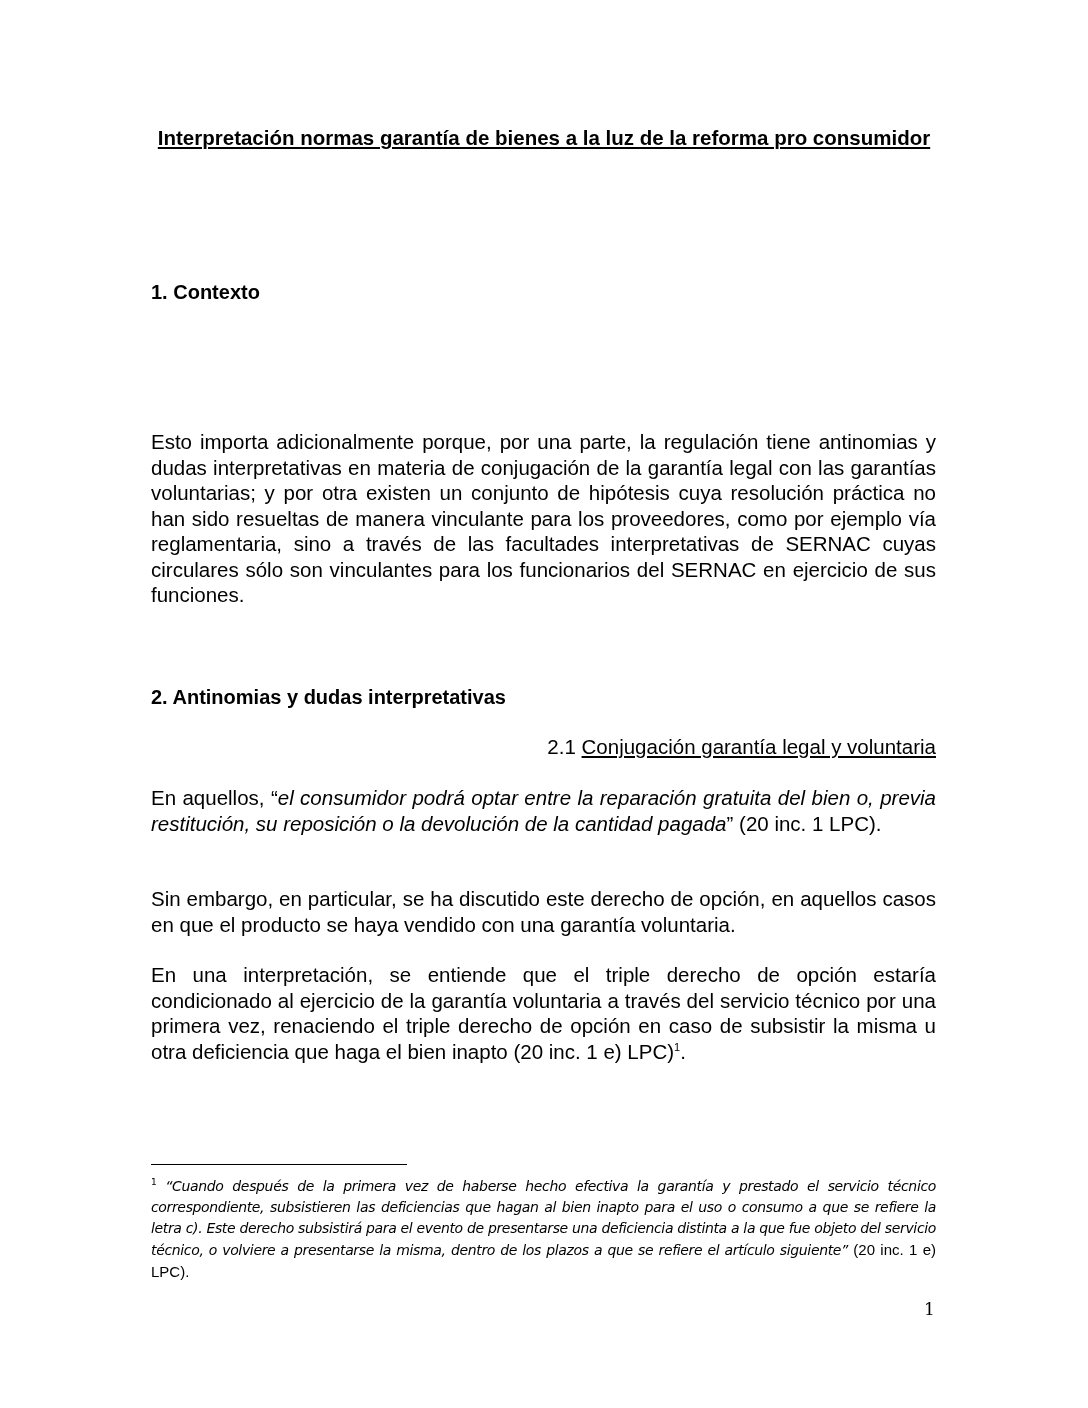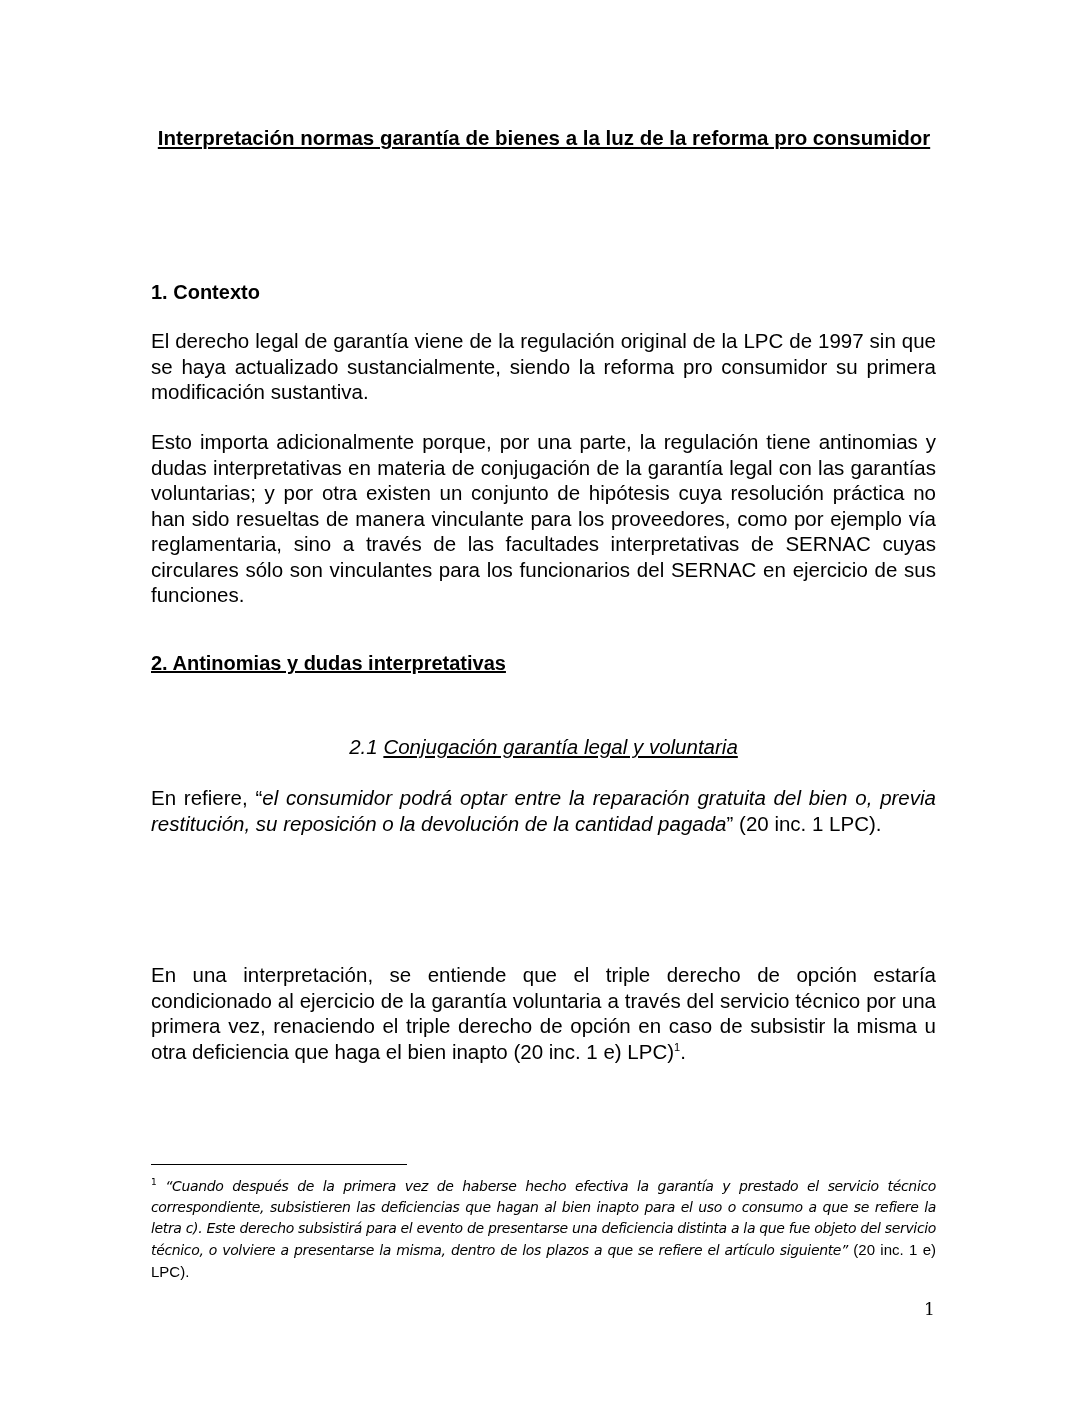--- a/index.html
+++ b/index.html
@@ -9,21 +9,21 @@
     .title {
       position: absolute; left: 150px; width: 788px; top: 124px;
       text-align: center; font-weight: bold; font-size: 20.5px; line-height: 27px;
       text-decoration: underline; text-underline-offset: 2px; text-decoration-thickness: 1.5px;
     }
     .h1 { position: absolute; left: 151px; font-weight: bold; font-size: 20px; line-height: 26px; }
     .para {
       position: absolute; left: 151px; width: 785px;
       font-size: 20.5px; line-height: 25.5px; text-align: justify;
     }
-    .para.left { text-align: center; font-style: italic; }
+    .para.left { text-align: right; }
     .u { text-decoration: underline; text-underline-offset: 2px; }
     .sup { font-size: 11px; vertical-align: super; line-height: 0; }
     .fn-rule { position: absolute; left: 151px; top: 1164px; width: 256px; height: 0; border-top: 1px solid #000; }
     .footnote {
       position: absolute; left: 151px; top: 1176px; width: 785px;
       font-family: "DejaVu Sans", sans-serif; font-size: 14px; line-height: 21px; text-align: justify;
       font-style: italic; letter-spacing: -0.35px;
     }
     .footnote .fn-num { font-style: normal; font-size: 9px; vertical-align: super; line-height: 0; }
     .footnote .fn-tail { font-family: "Liberation Sans", sans-serif; font-style: normal; font-size: 15px; letter-spacing: 0; }
@@ -32,35 +32,35 @@
   </style>
 </head>
 <body>
 
 <div class="page">
 
   <div class="title sans">Interpretación normas garantía de bienes a la luz de la reforma pro consumidor</div>
 
   <div class="h1 sans" style="top:279px;">1. Contexto</div>
 
-  <div class="para sans" style="top:328px;">El derecho legal de garantía viene de la regulación original de la LPC de 1997 sin que se haya actualizado sustancialmente, siendo la reforma pro consumidor su primera modificación sustantiva.</div>
 
   <div class="para sans" style="top:429px;">Esto importa adicionalmente porque, por una parte, la regulación tiene antinomias y dudas interpretativas en materia de conjugación de la garantía legal con las garantías voluntarias; y por otra existen un conjunto de hipótesis cuya resolución práctica no han sido resueltas de manera vinculante para los proveedores, como por ejemplo vía reglamentaria, sino a través de las facultades interpretativas de SERNAC cuyas circulares sólo son vinculantes para los funcionarios del SERNAC en ejercicio de sus funciones.</div>
 
-  <div class="h1 sans" style="top:650px;text-decoration:underline;">2. Antinomias y dudas interpretativas</div>
+  <div class="h1 sans" style="top:684px;">2. Antinomias y dudas interpretativas</div>
 
   <div class="para sans left" style="top:734px;">
     <span>2.1</span>
     <span class="u">Conjugación garantía legal y voluntaria</span>
   </div>
 
   <div class="para sans" style="top:785px;">
-    <span>En refiere, “</span><i class="q">el consumidor podrá optar entre la reparación gratuita del bien o, previa restitución, su reposición o la devolución de la cantidad pagada</i><span>” (20 inc. 1 LPC).</span>
+    <span>En aquellos, “</span><i class="q">el consumidor podrá optar entre la reparación gratuita del bien o, previa restitución, su reposición o la devolución de la cantidad pagada</i><span>” (20 inc. 1 LPC).</span>
   </div>
 
+  <div class="para sans" style="top:886px;">Sin embargo, en particular, se ha discutido este derecho de opción, en aquellos casos en que el producto se haya vendido con una garantía voluntaria.</div>
 
   <div class="para sans" style="top:962px;">
     <span>En una interpretación, se entiende que el triple derecho de opción estaría condicionado al ejercicio de la garantía voluntaria a través del servicio técnico por una primera vez, renaciendo el triple derecho de opción en caso de subsistir la misma u otra deficiencia que haga el bien inapto (20 inc. 1 e) LPC)</span><span class="sup">1</span><span>.</span>
   </div>
 
 
   <div class="fn-rule"></div>
 
   <div class="footnote">
     <span class="fn-num">1</span>

